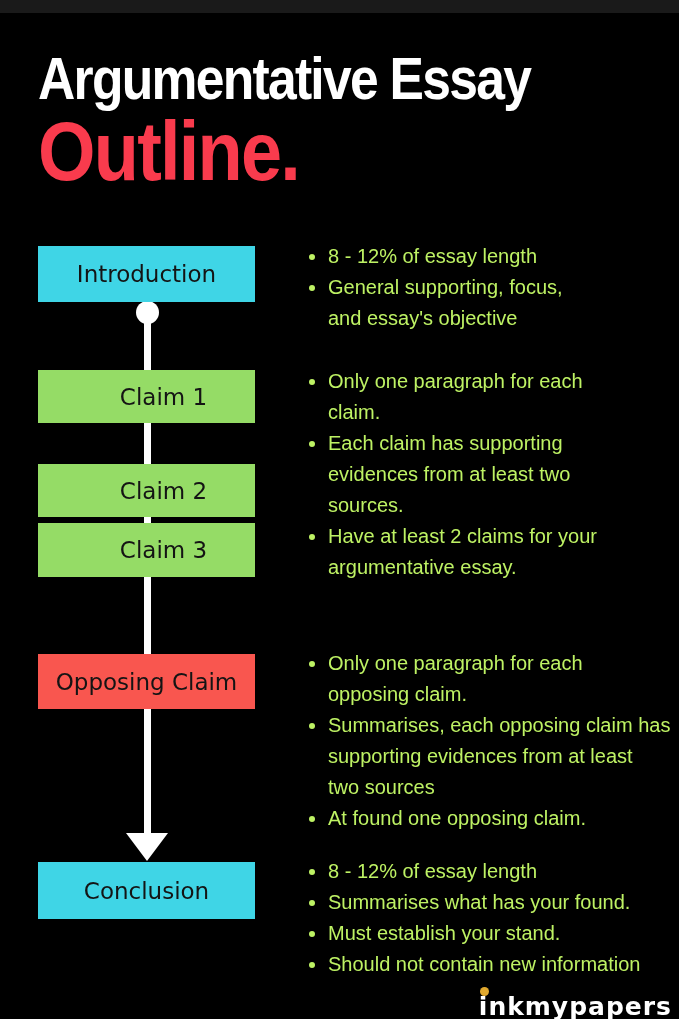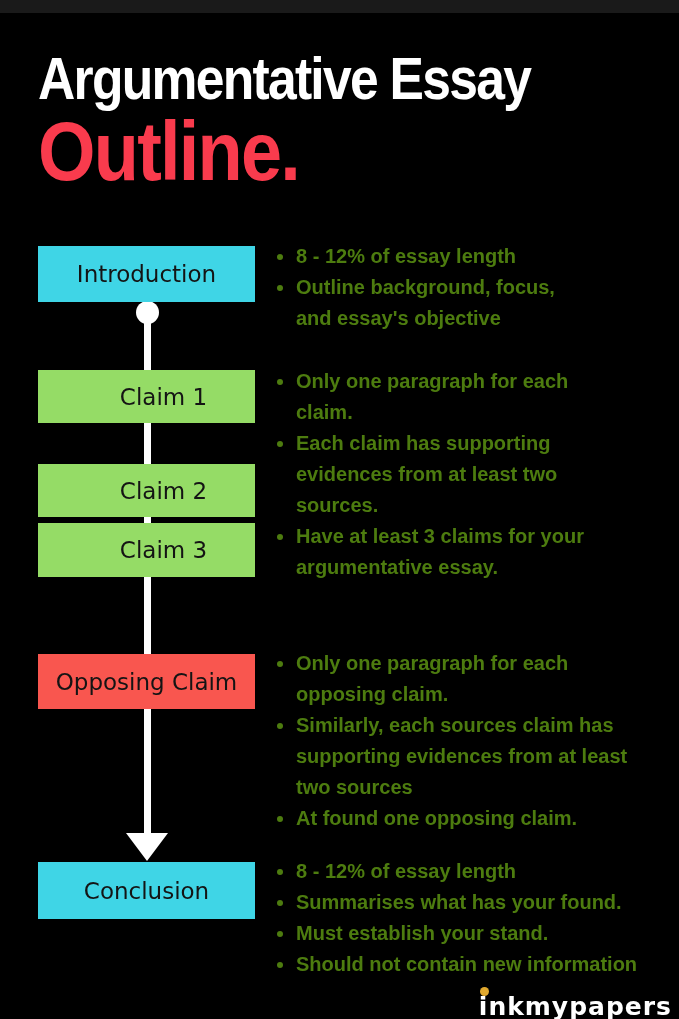--- a/index.html
+++ b/index.html
@@ -79,28 +79,27 @@
   .node-red   { background: #F9564F; }
   .n1 { top: 233px; height: 56px; }
   .n2 { top: 357px; height: 53px; }
   .n3 { top: 451px; height: 53px; }
   .n4 { top: 510px; height: 54px; }
   .n5 { top: 641px; height: 55px; }
   .n6 { top: 849px; height: 57px; }
   
   .notes {
     position: absolute;
-    left: 270px;
+    left: 302px;
     width: 378px;
     list-style: disc outside;
     padding-left: 26px;
-    color: #4d7c0f;
+    color: #bef264;
     font-size: 20px;
     line-height: 31px;
-    font-weight: bold;
   }
   .notes li { white-space: pre-line; }
   .notes-1 { top: 228px; }
   .notes-2 { top: 353px; }
   .notes-3 { top: 635px; }
   .notes-4 { top: 843px; }
   
   .logo {
     position: absolute;
     right: 7px; bottom: 6px;
@@ -135,36 +134,36 @@
 
   <div class="node node-cyan n1">Introduction</div>
   <div class="node node-green n2">Claim 1</div>
   <div class="node node-green n3">Claim 2</div>
   <div class="node node-green n4">Claim 3</div>
   <div class="node node-cyan n6">Conclusion</div>
   <div class="node node-red n5">Opposing Claim</div>
 
   <ul class="notes notes-1">
       <li>8 - 12% of essay length</li>
-      <li>Outline background, focus,
+      <li>General supporting, focus,
 and essay's objective</li>
     </ul>
   <ul class="notes notes-2">
       <li>Only one paragraph for each
 claim.</li>
       <li>Each claim has supporting
 evidences from at least two
 sources.</li>
-      <li>Have at least 3 claims for your
+      <li>Have at least 2 claims for your
 argumentative essay.</li>
     </ul>
   <ul class="notes notes-3">
       <li>Only one paragraph for each
 opposing claim.</li>
-      <li>Similarly, each sources claim has
+      <li>Summarises, each opposing claim has
 supporting evidences from at least
 two sources</li>
       <li>At found one opposing claim.</li>
     </ul>
   <ul class="notes notes-4">
       <li>8 - 12% of essay length</li>
       <li>Summarises what has your found.</li>
       <li>Must establish your stand.</li>
       <li>Should not contain new information</li>
     </ul>

